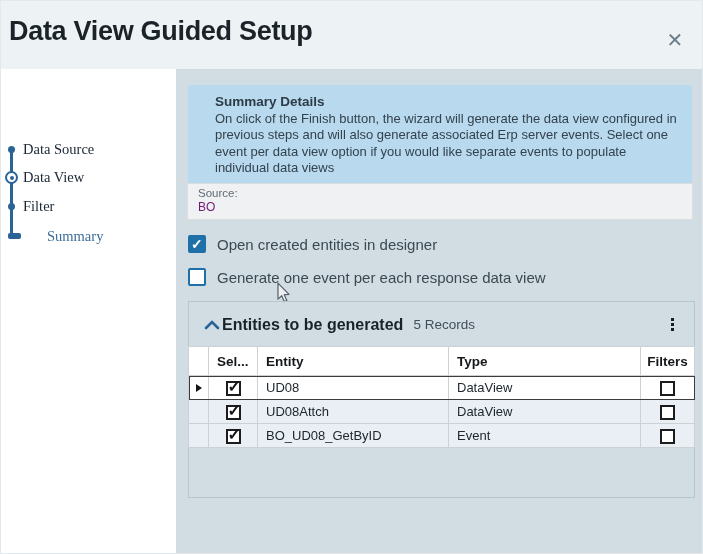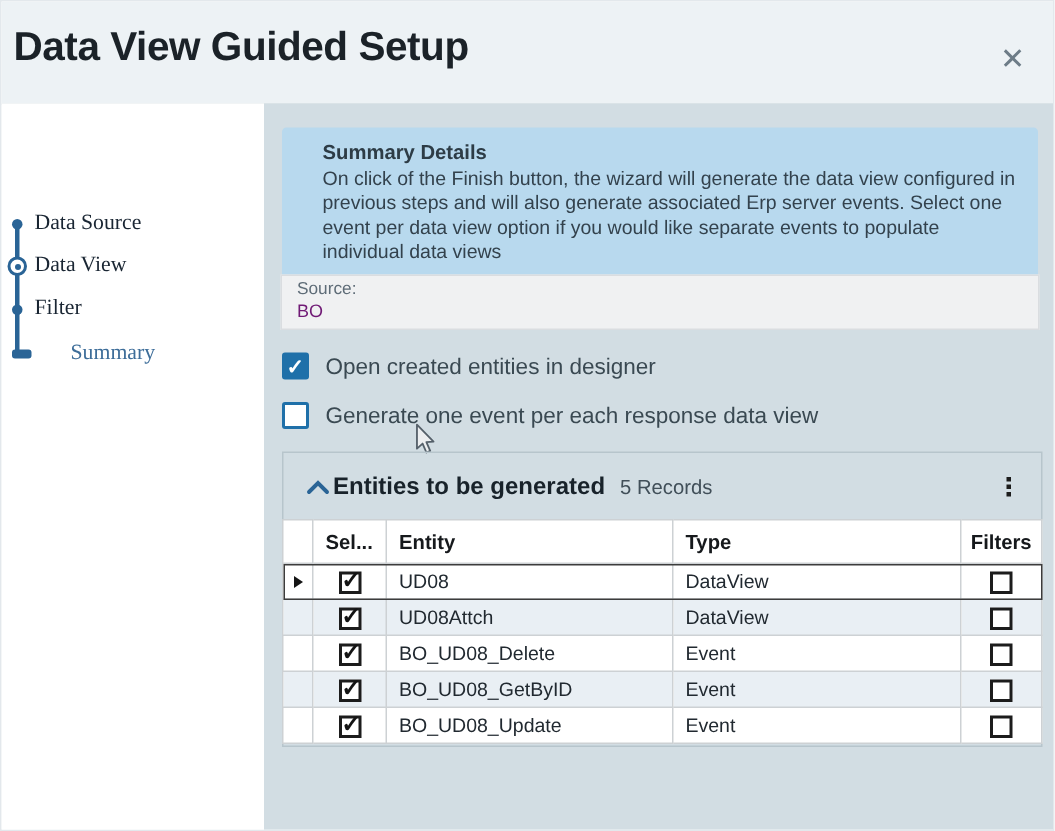--- a/index.html
+++ b/index.html
@@ -173,38 +173,24 @@
               <td>DataView</td>
               <td class="center"><span class="cb-dark"></span></td>
             </tr>
             <tr class="alt ">
               <td class="gutter"></td>
               <td class="center"><span class="cb-dark checked"></span></td>
               <td>UD08Attch</td>
               <td>DataView</td>
               <td class="center"><span class="cb-dark"></span></td>
             </tr>
-            <tr class="">
-              <td class="gutter"></td>
-              <td class="center"><span class="cb-dark checked"></span></td>
-              <td>BO_UD08_Delete</td>
-              <td>Event</td>
-              <td class="center"><span class="cb-dark"></span></td>
-            </tr>
             <tr class="alt ">
               <td class="gutter"></td>
               <td class="center"><span class="cb-dark checked"></span></td>
               <td>BO_UD08_GetByID</td>
-              <td>Event</td>
-              <td class="center"><span class="cb-dark"></span></td>
-            </tr>
-            <tr class="">
-              <td class="gutter"></td>
-              <td class="center"><span class="cb-dark checked"></span></td>
-              <td>BO_UD08_Update</td>
               <td>Event</td>
               <td class="center"><span class="cb-dark"></span></td>
             </tr>
           </tbody>
       </table>
     </section>
 
   </main>
 </div>
 

